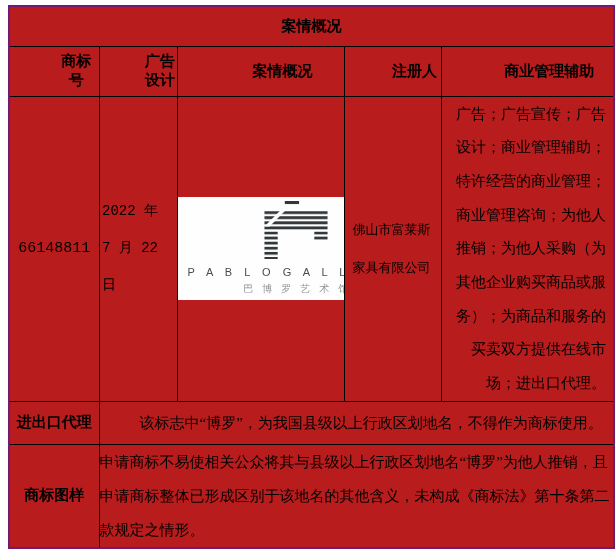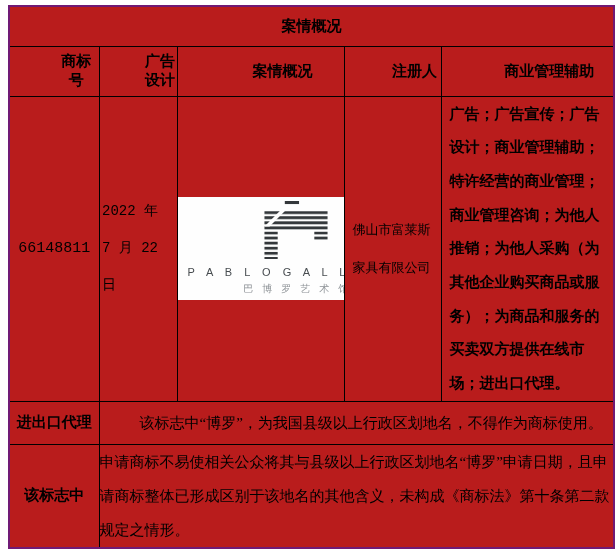--- a/index.html
+++ b/index.html
@@ -59,23 +59,22 @@
     line-height: 38px;
     text-align: left;
     font-size: 13px;
   }
   .services-cell {
     vertical-align: top;
   }
   .services-cell div {
     padding: 1px 7px 0 8px;
     line-height: 33.7px;
-    text-align: left;
+    text-align: right;
     font-size: 15px;
-    font-weight: bold;
   }
   .label-cell {
     text-align: center;
     font-weight: bold;
     font-size: 15px;
   }
   .span-text {
     padding: 0 30px 0 10px;
     font-size: 15px;
   }
@@ -161,19 +160,19 @@
       <div>广告；广告宣传；广告设计；商业管理辅助；特许经营的商业管理；商业管理咨询；为他人推销；为他人采购（为其他企业购买商品或服务）；为商品和服务的买卖双方提供在线市场；进出口代理。</div>
     </td>
   </tr>
   <tr class="reject-row">
     <td class="label-cell">进出口代理</td>
     <td colspan="4" class="span-text">
       <div>该标志中“博罗”，为我国县级以上行政区划地名，不得作为商标使用。</div>
     </td>
   </tr>
   <tr class="decision-row">
-    <td class="label-cell">该标志中</td>
+    <td class="label-cell">商标图样</td>
     <td colspan="4" class="span-text">
-      <div>申请商标不易使相关公众将其与县级以上行政区划地名“博罗”申请日期，且申请商标整体已形成区别于该地名的其他含义，未构成《商标法》第十条第二款规定之情形。</div>
+      <div>申请商标不易使相关公众将其与县级以上行政区划地名“博罗”为他人推销，且申请商标整体已形成区别于该地名的其他含义，未构成《商标法》第十条第二款规定之情形。</div>
     </td>
   </tr>
 </tbody>
   </table>
 
 </body></html>

